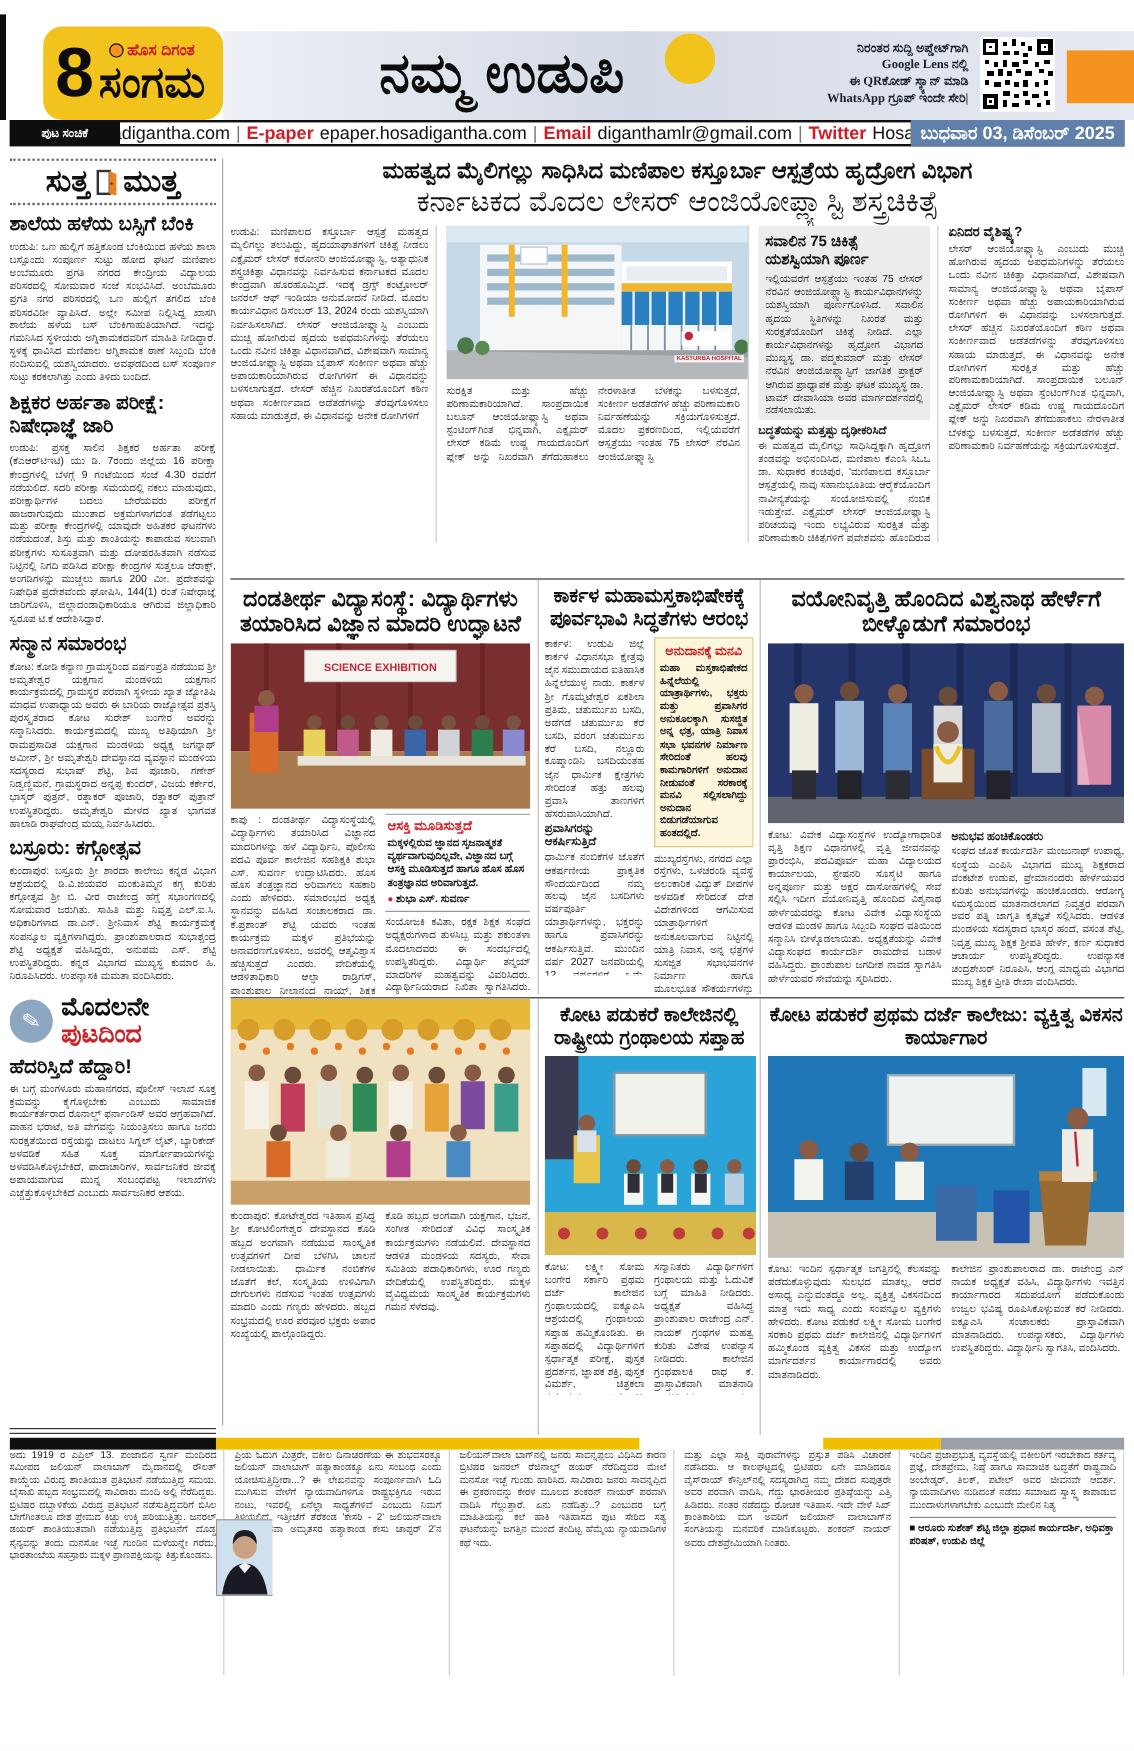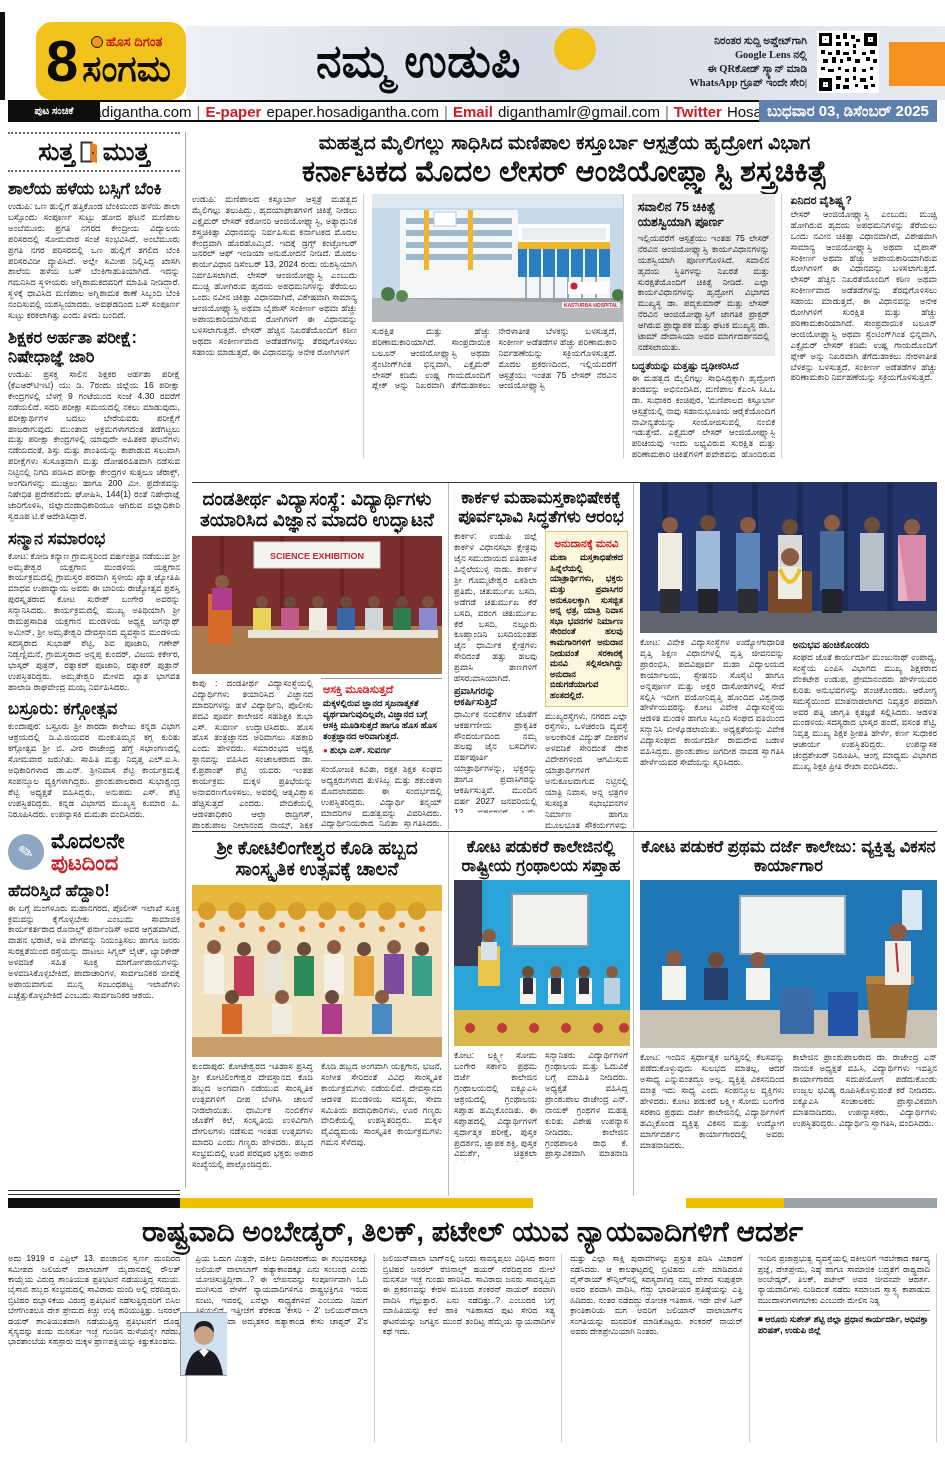--- a/index.html
+++ b/index.html
@@ -45,21 +45,21 @@
   .sb1{max-height:152px;} .sb2{max-height:196px;} .sb3{max-height:208px;} .sb4{max-height:142px;} .sb5{max-height:150px;}
   .fp-block{display:flex;align-items:center;gap:7px;margin:10px 0 6px;}
   .fp-circle{width:36px;height:36px;border-radius:50%;background:#8da7c2;color:#fff;display:flex;
              align-items:center;justify-content:center;font-size:18px;transform:rotate(-10deg);}
   .fp-l1{font-size:21px;font-weight:700;color:#0c0c0c;line-height:22px;}
   .fp-l2{font-size:21px;font-weight:700;color:#cc2027;line-height:22px;}
   .side-rule{position:absolute;left:8px;top:1190px;width:172px;height:3px;border-top:1px solid #333;border-bottom:1px solid #333;}
   
   .lead{position:absolute;left:192px;top:132px;width:745px;height:348px;overflow:hidden;}
   .kick{font-size:19px;font-weight:700;text-align:center;}
-  .headline1{font-size:29px;font-weight:700;text-align:center;line-height:1.1;margin-top:2px;}
+  .headline1{font-size:24px;font-weight:400;text-align:center;line-height:1.1;margin-top:2px;}
   .lead-cols{display:flex;gap:8px;margin-top:6px;height:264px;}
   .lead-cols>div{overflow:hidden;}
   .lc1{width:170px;border-right:1px solid #ccc;padding-right:6px;}
   .lc2{width:252px;border-right:1px solid #ccc;padding-right:6px;}
   .lc3{width:148px;border-right:1px solid #ccc;padding-right:6px;}
   .lc4{width:151px;}
   .lc2 .body{column-count:2;column-gap:8px;margin-top:4px;height:128px;}
   .photo{position:relative;overflow:hidden;background:#ccc;}
   .graybox{background:#ececec;padding:6px 6px 5px;margin-bottom:4px;}
   .graybox .gt{font-size:12.5px;font-weight:700;line-height:15px;margin-bottom:3px;}
@@ -374,20 +374,21 @@
           <div class="yellowbox">
             <div class="yt">ಅನುದಾನಕ್ಕೆ ಮನವಿ</div>
             <div class="yb">ಮಹಾ ಮಸ್ತಕಾಭಿಷೇಕದ ಹಿನ್ನೆಲೆಯಲ್ಲಿ ಯಾತ್ರಾರ್ಥಿಗಳು, ಭಕ್ತರು ಮತ್ತು ಪ್ರವಾಸಿಗರ ಅನುಕೂಲಕ್ಕಾಗಿ ಸುಸಜ್ಜಿತ ಅನ್ನ ಛತ್ರ, ಯಾತ್ರಿ ನಿವಾಸ ಸಭಾ ಭವನಗಳ ನಿರ್ಮಾಣ ಸೇರಿದಂತೆ ಹಲವು ಕಾಮಗಾರಿಗಳಿಗೆ ಅನುದಾನ ನೀಡುವಂತೆ ಸರಕಾರಕ್ಕೆ ಮನವಿ ಸಲ್ಲಿಸಲಾಗಿದ್ದು ಅನುದಾನ ಬಿಡುಗಡೆಯಾಗುವ ಹಂತದಲ್ಲಿದೆ.</div>
           </div>
           <div class="body" style="max-height:130px;">ಮುಖ್ಯರಸ್ತೆಗಳು, ನಗರದ ಎಲ್ಲಾ ರಸ್ತೆಗಳು, ಒಳಚರಂಡಿ ವ್ಯವಸ್ಥೆ ಅಲಂಕಾರಿಕ ವಿದ್ಯುತ್ ದೀಪಗಳ ಅಳವಡಿಕೆ ಸೇರಿದಂತೆ ದೇಶ ವಿದೇಶಗಳಿಂದ ಆಗಮಿಸುವ ಯಾತ್ರಾರ್ಥಿಗಳಿಗೆ ಅನುಕೂಲವಾಗುವ ನಿಟ್ಟಿನಲ್ಲಿ ಯಾತ್ರಿ ನಿವಾಸ, ಅನ್ನ ಛತ್ರಗಳ ಸುಸಜ್ಜಿತ ಸಭಾಭವನಗಳ ನಿರ್ಮಾಣ ಹಾಗೂ ಮೂಲಭೂತ ಸೌಕರ್ಯಗಳನ್ನು ಒದಗಿಸಲು ಇಲಾಖಾ ಯೋಜನೆಗಳನ್ನು ರೂಪಿಸಲಾಗಿದೆ.</div>
         </div>
       </div>
     </article>
 
     <article class="art artC">
+      <div class="h-mid">ವಯೋನಿವೃತ್ತಿ ಹೊಂದಿದ ವಿಶ್ವನಾಥ ಹೇರ್ಳೆಗೆ ಬೀಳ್ಕೊಡುಗೆ ಸಮಾರಂಭ</div>
       <div class="photo" style="width:297px;height:150px;">
         <svg width="297" height="150" viewBox="0 0 297 150">
           <rect width="297" height="150" fill="#24356b"></rect>
           <g stroke="#1c2a57" stroke-width="6">
               <line x1="25" y1="0" x2="25" y2="150"></line>
               <line x1="70" y1="0" x2="70" y2="150"></line>
               <line x1="115" y1="0" x2="115" y2="150"></line>
               <line x1="160" y1="0" x2="160" y2="150"></line>
               <line x1="205" y1="0" x2="205" y2="150"></line>
               <line x1="250" y1="0" x2="250" y2="150"></line>
@@ -425,21 +426,20 @@
         <div style="overflow:hidden;">
           <div class="subhead">ಅನುಭವ ಹಂಚಿಕೊಂಡರು</div>
           <div class="body" style="max-height:158px;">ಸಂಘದ ಜೊತೆ ಕಾರ್ಯದರ್ಶಿ ಮಂಜುನಾಥ್ ಉಪಾಧ್ಯ, ಸಂಸ್ಥೆಯ ಎಂಪಿಸಿ ವಿಭಾಗದ ಮುಖ್ಯ ಶಿಕ್ಷಕರಾದ ವೆಂಕಟೇಶ ಉಡುಪ, ಪ್ರೇಮಾನಂದರು ಹೇರ್ಳೆಯವರ ಕುರಿತು ಅನುಭವಗಳನ್ನು ಹಂಚಿಕೊಂಡರು. ಆರೋಗ್ಯ ಸಮಸ್ಯೆಯಿಂದ ಮಾತನಾಡಲಾಗದ ನಿವೃತ್ತರ ಪರವಾಗಿ ಅವರ ಪತ್ನಿ ಜಾಗೃತಿ ಕೃತಜ್ಞತೆ ಸಲ್ಲಿಸಿದರು. ಆಡಳಿತ ಮಂಡಳಿಯ ಸದಸ್ಯರಾದ ಭಾಸ್ಕರ ಹಂದೆ, ವಸಂತ ಶೆಟ್ಟಿ, ನಿವೃತ್ತ ಮುಖ್ಯ ಶಿಕ್ಷಕ ಶ್ರೀಪತಿ ಹೇರ್ಳೆ, ಕರ್ಣ ಸುಧಾಕರ ಆಚಾರ್ಯ ಉಪಸ್ಥಿತರಿದ್ದರು. ಉಪನ್ಯಾಸಕ ಚಂದ್ರಶೇಖರ್ ನಿರೂಪಿಸಿ, ಆಂಗ್ಲ ಮಾಧ್ಯಮ ವಿಭಾಗದ ಮುಖ್ಯ ಶಿಕ್ಷಕಿ ಪ್ರೀತಿ ರೇಖಾ ವಂದಿಸಿದರು.</div>
         </div>
       </div>
     </article>
   </section>
 
   <section class="midrow m2">
     <article class="art artA">
-      <div class="h-mid">ಶ್ರೀ ಕೋಟಿಲಿಂಗೇಶ್ವರ ಕೊಡಿ ಹಬ್ಬದ ಸಾಂಸ್ಕೃತಿಕ ಉತ್ಸವಕ್ಕೆ ಚಾಲನೆ</div>
       <div class="photo" style="width:250px;height:172px;">
         <svg width="250" height="172" viewBox="0 0 250 172">
           <rect width="250" height="172" fill="#f0e2c0"></rect>
           <rect width="250" height="26" fill="#e8b83a"></rect>
           <g fill="#d89e2a">
               <circle cx="15" cy="26" r="9"></circle>
               <circle cx="45" cy="26" r="9"></circle>
               <circle cx="75" cy="26" r="9"></circle>
               <circle cx="105" cy="26" r="9"></circle>
               <circle cx="135" cy="26" r="9"></circle>
@@ -572,21 +572,20 @@
   </section>
 
   <section class="feature">
     <div class="seg-bar">
       <div class="s1"></div>
         <div class="s2"></div>
       <div class="s3"></div>
         <div class="s4"></div>
       <div class="s5"></div>
     </div>
-    <div class="headline2 nw">ರಾಷ್ಟ್ರವಾದಿ ಅಂಬೇಡ್ಕರ್, ತಿಲಕ್, ಪಟೇಲ್ ಯುವ ನ್ಯಾಯವಾದಿಗಳಿಗೆ ಆದರ್ಶ</div>
     <div class="fcols">
       <div class="body">ಅದು 1919 ರ ಎಪ್ರಿಲ್ 13. ಪಂಜಾಬಿನ ಸ್ವರ್ಣ ಮಂದಿರದ ಸಮೀಪದ ಜಲಿಯನ್ ವಾಲಾಬಾಗ್ ಮೈದಾನದಲ್ಲಿ ರೌಲತ್ ಕಾಯ್ದೆಯ ವಿರುದ್ಧ ಶಾಂತಿಯುತ ಪ್ರತಿಭಟನೆ ನಡೆಯುತ್ತಿದ್ದ ಸಮಯ. ಬೈಸಾಖಿ ಹಬ್ಬದ ಸಂಭ್ರಮದಲ್ಲಿ ಸಾವಿರಾರು ಮಂದಿ ಅಲ್ಲಿ ನೆರೆದಿದ್ದರು. ಬ್ರಿಟಿಷರ ದಬ್ಬಾಳಿಕೆಯ ವಿರುದ್ಧ ಪ್ರತಿಭಟನೆ ನಡೆಸುತ್ತಿದ್ದವರಿಗೆ ಬಿಸಿಲ ಬೇಗೆಗಿಂತಲೂ ದೇಶ ಪ್ರೇಮದ ಕಿಚ್ಚು ಉಕ್ಕಿ ಹರಿಯುತ್ತಿತ್ತು. ಜನರಲ್ ಡಯರ್ ಶಾಂತಿಯುತವಾಗಿ ನಡೆಯುತ್ತಿದ್ದ ಪ್ರತಿಭಟನೆಗೆ ದೊಡ್ಡ ಸೈನ್ಯವನ್ನು ತಂದು ಮನಸೋ ಇಚ್ಛೆ ಗುಂಡಿನ ಮಳೆಯನ್ನೇ ಗರೆದು, ಭಾರತಾಂಬೆಯ ಸಹಸ್ರಾರು ಮಕ್ಕಳ ಪ್ರಾಣಪಕ್ಷಿಯನ್ನು ಕಿತ್ತುಕೊಂಡನು.</div>
       <div class="body">ಪ್ರಿಯ ಓದುಗ ಮಿತ್ರರೇ, ವಕೀಲ ದಿನಾಚರಣೆಯ ಈ ಶುಭವಸರಕ್ಕೂ ಜಲಿಯನ್ ವಾಲಾಬಾಗ್ ಹತ್ಯಾಕಾಂಡಕ್ಕೂ ಏನು ಸಂಬಂಧ ಎಂದು ಯೋಚಿಸುತ್ತಿದ್ದೀರಾ...? ಈ ಲೇಖನವನ್ನು ಸಂಪೂರ್ಣವಾಗಿ ಓದಿ ಮುಗಿಸುವ ವೇಳೆಗೆ ನ್ಯಾಯವಾದಿಗಳಿಗೂ ರಾಷ್ಟ್ರಭಕ್ತಿಗೂ ಇರುವ ನಂಟು, ಇವರಲ್ಲಿ ಏನೆಲ್ಲಾ ಸಾಧ್ಯತೆಗಳಿವೆ ಎಂಬುದು ನಿಮಗೆ ತಿಳಿಯಲಿದೆ. ಇತ್ತೀಚೆಗೆ ತೆರೆಕಂಡ 'ಕೇಸರಿ - 2' ಜಲಿಯನ್‌ವಾಲಾ ಬಾಗ್ ಅಥವಾ ಅಮೃತಸರ ಹತ್ಯಾಕಾಂಡ ಕೇಸು ಚಾಪ್ಟರ್ 2'ನ ಮೂಲ.</div>
       <div class="body">ಜಲಿಯನ್‌ವಾಲಾ ಬಾಗ್‌ನಲ್ಲಿ ಜನರು ಸಾವನ್ನಪ್ಪಲು ವಿಧಿಸಿದ ಕಾರಣ ಬ್ರಿಟಿಷರ ಜನರಲ್ ರೆಜಿನಾಲ್ಡ್ ಡಯರ್ ನೆರೆದಿದ್ದವರ ಮೇಲೆ ಮನಸೋ ಇಚ್ಛೆ ಗುಂಡು ಹಾರಿಸಿದ. ಸಾವಿರಾರು ಜನರು ಸಾವನ್ನಪ್ಪಿದ ಈ ಪ್ರಕರಣವನ್ನು ಕೇರಳ ಮೂಲದ ಶಂಕರನ್ ನಾಯರ್ ಪರವಾಗಿ ವಾದಿಸಿ ಗೆಲ್ಲುತ್ತಾರೆ. ಏನು ನಡೆದಿತ್ತು..? ಎಂಬುದರ ಬಗ್ಗೆ ಮಾಹಿತಿಯನ್ನು ಕಲೆ ಹಾಕಿ ಇತಿಹಾಸದ ಪುಟ ಸೇರಿದ ಸತ್ಯ ಘಟನೆಯನ್ನು ಜಗತ್ತಿನ ಮುಂದೆ ತಂದಿಟ್ಟ ಹೆಮ್ಮೆಯ ನ್ಯಾಯವಾದಿಗಳ ಕಥೆ ಇದು.</div>
       <div class="body">ಮತ್ತು ಎಲ್ಲಾ ಸಾಕ್ಷಿ ಪುರಾವೆಗಳನ್ನು ಪ್ರಸ್ತುತ ಪಡಿಸಿ ವಿಚಾರಣೆ ನಡೆಸಿದರು. ಆ ಕಾಲಘಟ್ಟದಲ್ಲಿ ಬ್ರಿಟಿಷರು ಏನೇ ಮಾಡಿದರೂ ವೈಸ್‌ರಾಯ್ ಕೌನ್ಸಿಲ್‌ನಲ್ಲಿ ಸದಸ್ಯರಾಗಿದ್ದ ನಮ್ಮ ದೇಶದ ಸುಪುತ್ರರೇ ಅವರ ಪರವಾಗಿ ವಾದಿಸಿ, ಗೆದ್ದು ಭಾರತೀಯರ ಪ್ರತಿಷ್ಠೆಯನ್ನು ಎತ್ತಿ ಹಿಡಿದರು. ನಂತರ ನಡೆದದ್ದು ರೋಚಕ ಇತಿಹಾಸ. ಇದೇ ವೇಳೆ ಸಿಖ್ ಕ್ರಾಂತಿಕಾರಿಯ ಮಗ ಅವರಿಗೆ ಜಲಿಯಾನ್ ವಾಲಾಬಾಗ್‌ನ ಸಂಗತಿಯನ್ನು ಮನವರಿಕೆ ಮಾಡಿಕೊಟ್ಟರು. ಶಂಕರನ್ ನಾಯರ್ ಅವರು ದೇಶಪ್ರೇಮಿಯಾಗಿ ನಿಂತರು.</div>
       <div>
         <div class="body" style="max-height:128px;">ಇಂದಿನ ಪ್ರಜಾಪ್ರಭುತ್ವ ವ್ಯವಸ್ಥೆಯಲ್ಲಿ ವಕೀಲರಿಗೆ ಇರಬೇಕಾದ ಕರ್ತವ್ಯ ಪ್ರಜ್ಞೆ, ದೇಶಪ್ರೇಮ, ನಿಷ್ಠೆ ಹಾಗೂ ಸಾಮಾಜಿಕ ಬದ್ಧತೆಗೆ ರಾಷ್ಟ್ರವಾದಿ ಅಂಬೇಡ್ಕರ್, ತಿಲಕ್, ಪಟೇಲ್ ಅವರ ಜೀವನವೇ ಆದರ್ಶ. ನ್ಯಾಯವಾದಿಗಳು ನುಡಿದಂತೆ ನಡೆದು ಸಮಾಜದ ಸ್ವಾಸ್ಥ್ಯ ಕಾಪಾಡುವ ಮುಂದಾಳುಗಳಾಗಬೇಕು ಎಂಬುದೇ ಮೇಲಿನ ನಿತ್ಯ</div>
         <div class="attreview">
           <span>■</span>
           <span>ಆರೂರು ಸುಶೇತ್ ಶೆಟ್ಟಿ ಜಿಲ್ಲಾ ಪ್ರಧಾನ ಕಾರ್ಯದರ್ಶಿ, ಅಧಿವಕ್ತಾ ಪರಿಷತ್, ಉಡುಪಿ ಜಿಲ್ಲೆ</span>

